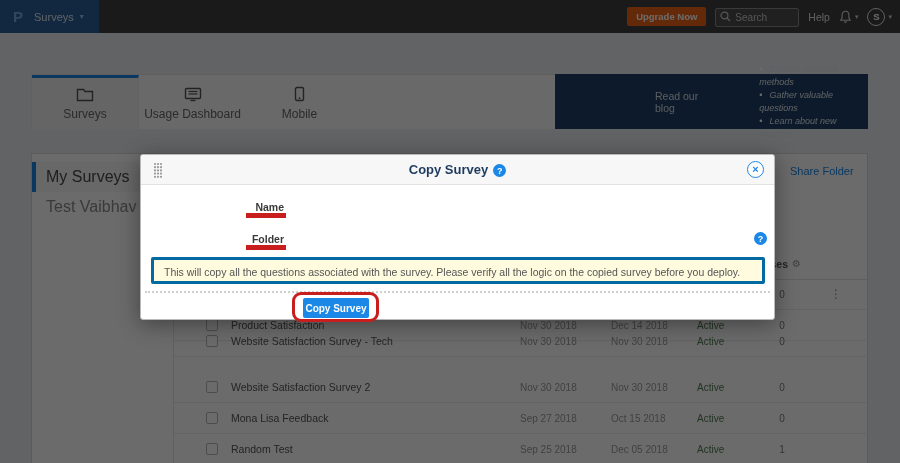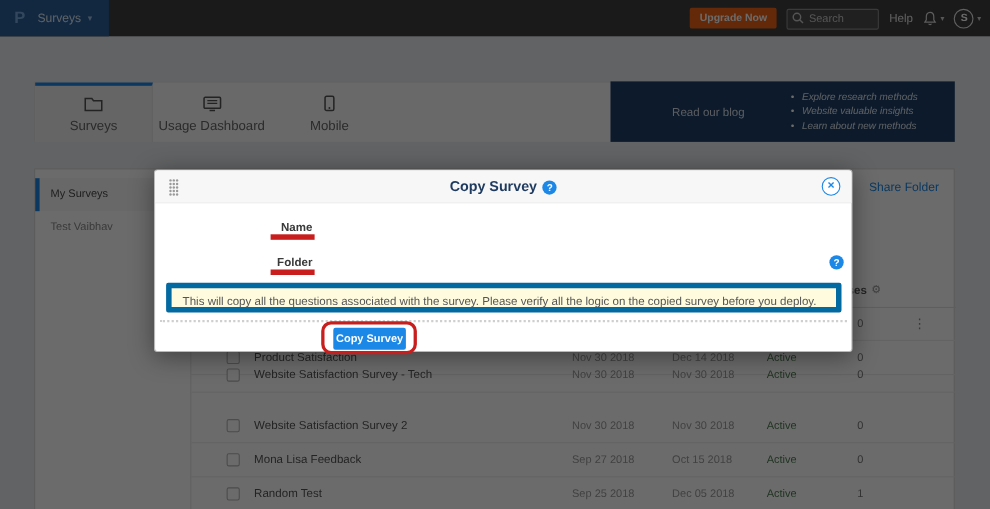--- a/index.html
+++ b/index.html
@@ -36,31 +36,31 @@
   .tabbar{position:absolute;left:31px;top:74px;width:837px;height:55px;background:#fafafa;
           border:1px solid #e3e3e3;border-bottom:none;display:flex;z-index:1;}
   .tab{width:107px;height:100%;display:flex;flex-direction:column;align-items:center;justify-content:center;
        gap:5px;font-size:12px;color:#666;cursor:pointer;border-top:3px solid transparent;}
   .tab.active{background:#f0f0f0;border-top:3px solid var(--accent);border-right:1px solid #e6e6e6;}
   .tab .ticon{height:16px;display:flex;align-items:flex-end;}
 
   
   .banner{position:absolute;left:555px;top:74px;width:313px;height:55px;background:var(--banner);
           display:flex;align-items:center;z-index:1;}
-  .banner-title{color:#d6dde6;font-size:10.5px;margin-left:56px;cursor:pointer;}
+  .banner-title{color:#d6dde6;font-size:10.5px;margin-left:100px;cursor:pointer;}
   .banner-list{list-style:none;margin-left:42px;}
   .banner-list li{color:#dfe6ec;font-size:9px;line-height:13px;font-style:italic;}
   .banner-list li::before{content:"•";color:#ffffff;margin-right:7px;font-size:9px;}
 
   
   .card{position:absolute;left:31px;top:153px;width:837px;height:311px;background:#fff;
         border:1px solid #d8d8d8;z-index:1;}
   .sidebar{position:absolute;left:0;top:0;width:142px;height:100%;border-right:1px solid #e5e5e5;}
   .side-item{position:absolute;left:0;width:142px;height:30px;line-height:30px;padding-left:14px;
-             font-size:10px;color:#8a8a8a;cursor:pointer;}
+             font-size:16px;color:#8a8a8a;cursor:pointer;}
   .side-item.active{color:#4a4a4a;background:#f7f7f7;border-left:4px solid var(--accent);padding-left:10px;}
   .share-folder{position:absolute;left:758px;top:11px;font-size:11px;color:var(--accent);cursor:pointer;}
 
   .thead-resp{position:absolute;left:700px;top:95px;height:30px;line-height:30px;font-size:10.5px;
               color:#555;font-weight:bold;display:flex;align-items:center;gap:4px;}
   .thead-line{position:absolute;left:142px;top:125px;width:695px;height:0;border-top:1px solid #e0e0e0;}
   .gear{font-size:10px;color:#999;font-weight:normal;cursor:pointer;}
   .trow{position:absolute;left:142px;width:695px;height:31px;border-bottom:1px solid #ececec;}
   .cb{position:absolute;left:32px;top:9px;width:12px;height:12px;border:1px solid #b5b5b5;
       border-radius:2px;background:#fff;cursor:pointer;}
@@ -90,21 +90,21 @@
   .red-bar{position:absolute;width:40px;height:5px;background:var(--annotation);z-index:70;}
   .m-input{position:absolute;left:155px;top:40px;width:473px;height:22px;border:1px solid #c9c9c9;
            border-radius:2px;font-size:10px;color:#555;padding:0 8px;outline:none;
            font-family:"Liberation Sans","DejaVu Sans",sans-serif;}
   .m-select{position:absolute;left:155px;top:72px;width:112px;height:24px;border:1px solid #b9b9b9;
             border-radius:2px;background:#fff;font-size:10.5px;color:#444;line-height:22px;
             padding-left:8px;cursor:pointer;}
   .m-select svg{position:absolute;right:8px;top:9px;}
   .m-help2{position:absolute;left:608px;top:77px;}
   .warn{position:absolute;left:10px;top:102px;width:614px;height:27px;background:#fffbdf;
-        border:5px solid #0369a1;border-radius:2px;font-size:10.5px;color:#555;
+        border:3px solid #0369a1;border-radius:2px;font-size:10.5px;color:#555;
         line-height:25px;padding-left:10px;white-space:nowrap;overflow:hidden;}
   .dotline{position:absolute;left:4px;right:4px;top:136px;border-top:2px dotted #cfcfcf;}
   .m-btn{position:absolute;left:162px;top:143px;width:66px;height:20px;background:var(--accent);
          border:none;border-radius:2px;color:#fff;font-size:10px;font-weight:bold;cursor:pointer;}
   .red-box{position:absolute;left:151px;top:137px;width:87px;height:30px;border:3px solid var(--annotation);
            border-radius:9px;z-index:70;pointer-events:none;}
 </style>
 </head>
 <body>
 
@@ -166,21 +166,21 @@
       </svg>
     </span>
     <span>Mobile</span>
   </div>
 </div>
 
 <div class="banner">
   <span class="banner-title">Read our blog</span>
   <ul class="banner-list">
     <li>Explore research methods</li>
-    <li>Website valuable insights</li>
+    <li>Gather valuable questions</li>
     <li>Learn about new methods</li>
   </ul>
 </div>
 
 <div class="card">
   <div class="sidebar">
     <div class="side-item active" style="top:8px">My Surveys</div>
     <div class="side-item" style="top:38px">Test Vaibhav</div>
   </div>
 

